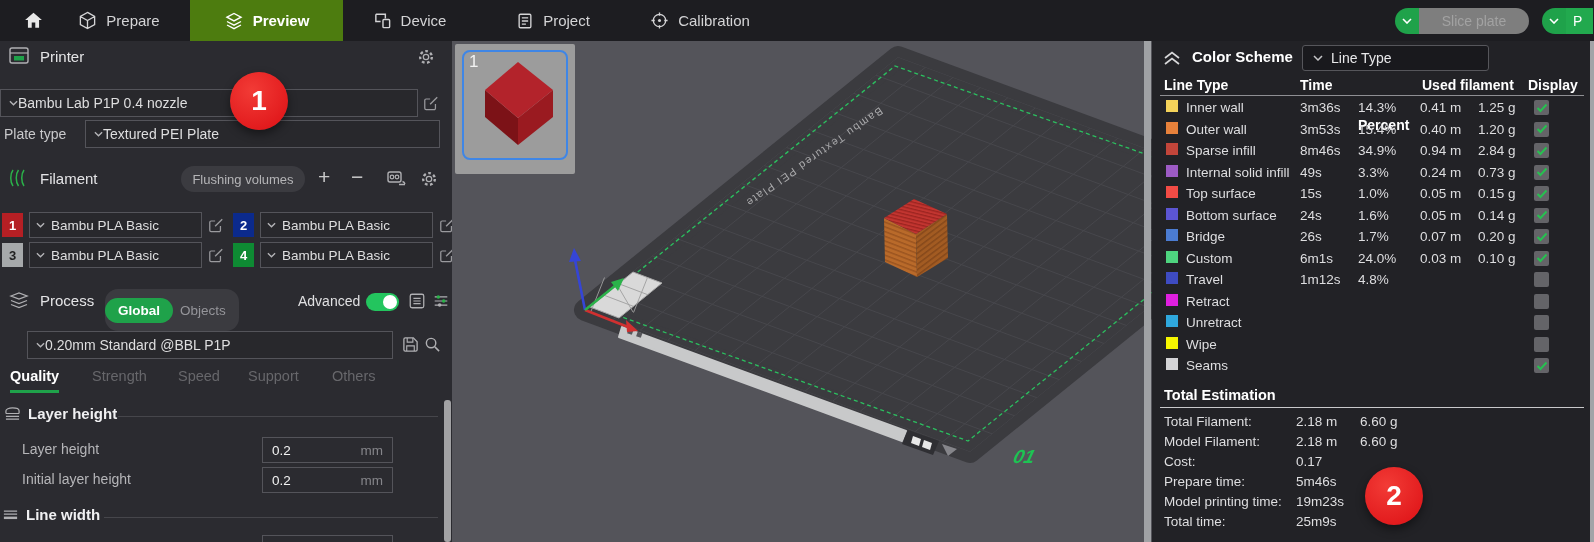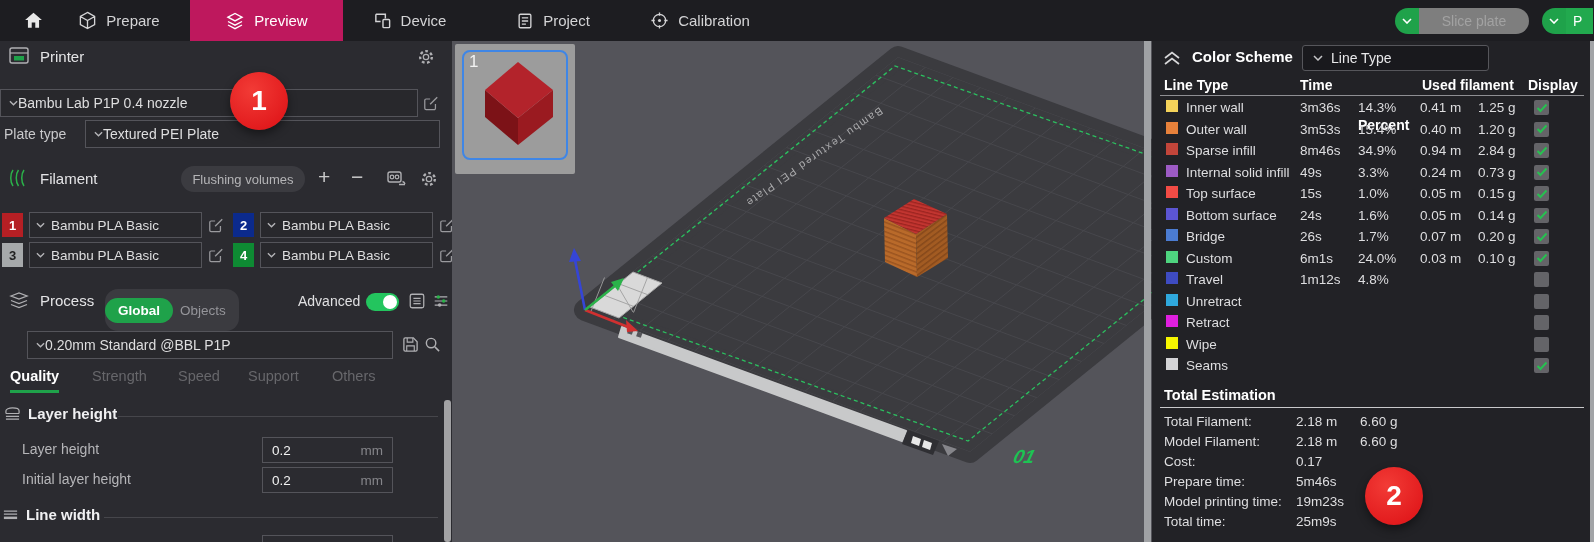--- a/index.html
+++ b/index.html
@@ -3,21 +3,21 @@
 <meta charset="utf-8">
 <style>
   html,body{margin:0;padding:0;background:#111;}
   *{box-sizing:border-box;font-family:"Liberation Sans",sans-serif;}
   #app{position:relative;width:1594px;height:542px;background:#55555a;overflow:hidden;}
 
   
   .topbar{position:absolute;left:0;top:0;width:1594px;height:41px;background:#1d1d21;z-index:5;}
   .tab{position:absolute;top:0;height:41px;display:flex;align-items:center;justify-content:center;gap:9px;color:#d4d4d6;font-size:15px;cursor:pointer;}
   .tab svg{flex:0 0 auto;}
-  .tab.active{background:#be185d;color:#fff;}
+  .tab.active{background:#4d7c0f;color:#fff;font-weight:bold;}
   .homebtn{position:absolute;left:12px;top:0;width:42px;height:41px;display:flex;align-items:center;justify-content:center;}
   .tb-right{position:absolute;top:8px;height:26px;display:flex;align-items:center;}
   .pill-chev{width:24px;height:26px;background:#1fa24a;border-radius:13px 0 0 13px;display:flex;align-items:center;justify-content:center;}
   .slice-btn{width:110px;height:26px;background:#7e7e7e;border-radius:0 13px 13px 0;color:#a2a2a2;font-size:14px;display:flex;align-items:center;justify-content:center;}
   .print-btn{width:27px;height:26px;background:#22a94e;border-radius:0;color:#fff;font-size:14px;display:flex;align-items:center;padding-left:7px;}
 
   
   .lpanel{position:absolute;left:0;top:41px;width:452px;height:501px;background:#2b2b30;z-index:4;overflow:hidden;}
   .sec-head{position:absolute;display:flex;align-items:center;gap:10px;color:#e4e4e6;font-size:15px;}
   .selectbox{position:absolute;border:1px solid #54545a;background:#28282c;display:flex;align-items:center;padding:0 8px;color:#dededf;font-size:14px;height:28px;}
@@ -574,46 +574,46 @@
           <span class="lt-pct">4.8%</span>
           <span class="lt-m"></span>
           <span class="lt-g"></span>
           <span class="lt-check">
             <svg width="12" height="10" viewBox="0 0 12 10" style="visibility: hidden;">
               <path d="M1.5 5 L4.5 8 L10.5 1.5" fill="none" stroke="#27c050" stroke-width="2"></path>
             </svg>
           </span>
         </div>
         <div class="lt-row">
+          <span class="lt-swatch" style="background: rgb(223, 31, 223);"></span>
+          <span class="lt-name">Retract</span>
+          <span class="lt-time"></span>
+          <span class="lt-pct"></span>
+          <span class="lt-m"></span>
+          <span class="lt-g"></span>
+          <span class="lt-check">
+            <svg width="12" height="10" viewBox="0 0 12 10" style="visibility: hidden;">
+              <path d="M1.5 5 L4.5 8 L10.5 1.5" fill="none" stroke="#27c050" stroke-width="2"></path>
+            </svg>
+          </span>
+        </div>
+        <div class="lt-row">
           <span class="lt-swatch" style="background: rgb(47, 168, 221);"></span>
           <span class="lt-name">Unretract</span>
           <span class="lt-time"></span>
           <span class="lt-pct"></span>
           <span class="lt-m"></span>
           <span class="lt-g"></span>
           <span class="lt-check">
             <svg width="12" height="10" viewBox="0 0 12 10" style="visibility: hidden;">
               <path d="M1.5 5 L4.5 8 L10.5 1.5" fill="none" stroke="#27c050" stroke-width="2"></path>
             </svg>
           </span>
         </div>
         <div class="lt-row">
-          <span class="lt-swatch" style="background: rgb(223, 31, 223);"></span>
-          <span class="lt-name">Retract</span>
-          <span class="lt-time"></span>
-          <span class="lt-pct"></span>
-          <span class="lt-m"></span>
-          <span class="lt-g"></span>
-          <span class="lt-check">
-            <svg width="12" height="10" viewBox="0 0 12 10" style="visibility: hidden;">
-              <path d="M1.5 5 L4.5 8 L10.5 1.5" fill="none" stroke="#27c050" stroke-width="2"></path>
-            </svg>
-          </span>
-        </div>
-        <div class="lt-row">
           <span class="lt-swatch" style="background: rgb(247, 247, 0);"></span>
           <span class="lt-name">Wipe</span>
           <span class="lt-time"></span>
           <span class="lt-pct"></span>
           <span class="lt-m"></span>
           <span class="lt-g"></span>
           <span class="lt-check">
             <svg width="12" height="10" viewBox="0 0 12 10" style="visibility: hidden;">
               <path d="M1.5 5 L4.5 8 L10.5 1.5" fill="none" stroke="#27c050" stroke-width="2"></path>
             </svg>

